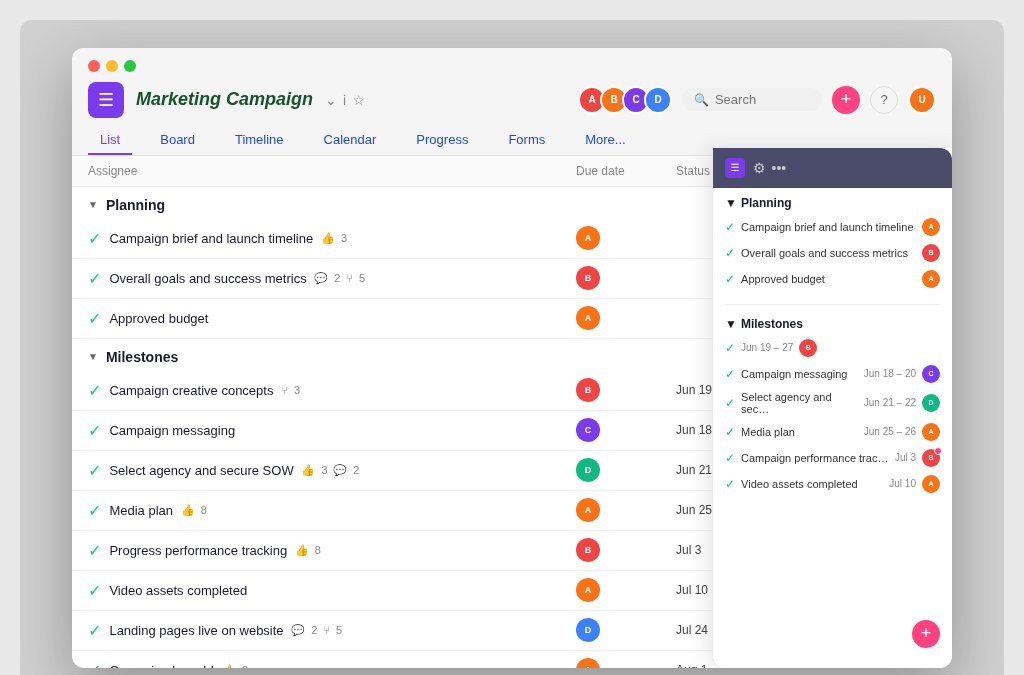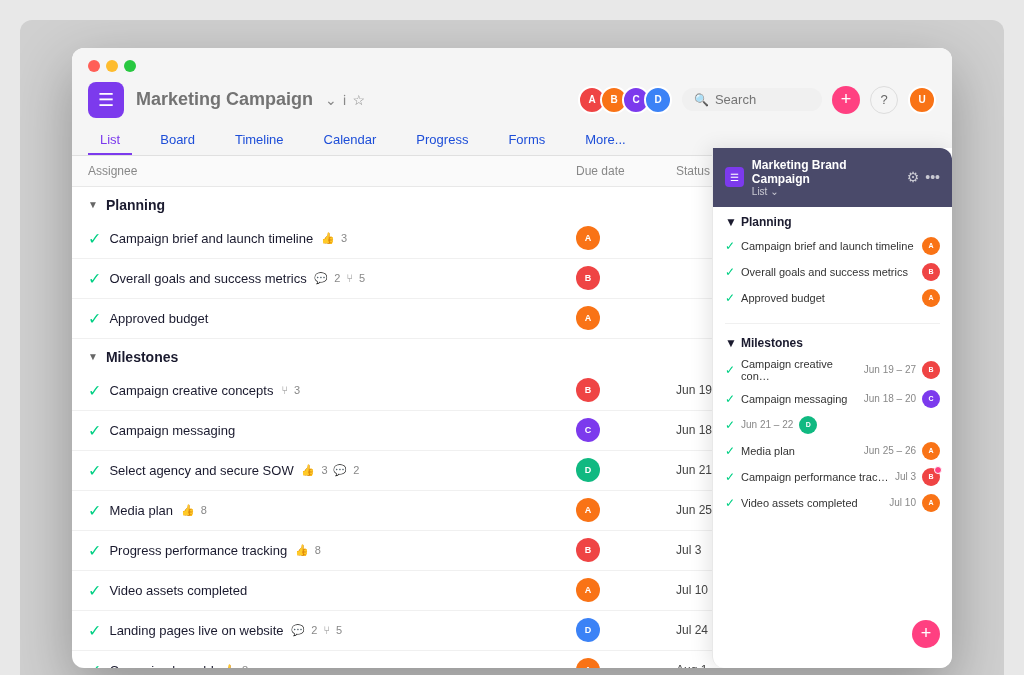--- a/index.html
+++ b/index.html
@@ -63,21 +63,22 @@
       border-radius: 8px;
       display: flex;
       align-items: center;
       justify-content: center;
       color: white;
       font-size: 18px;
     }
     .app-title {
       font-size: 18px;
       font-weight: 600;
-      color: #737373;
+      color: #14532d;
+      font-style: italic;
     }
     .title-icons {
       display: flex;
       gap: 6px;
       align-items: center;
     }
     .title-icon {
       color: #888;
       font-size: 14px;
       cursor: pointer;
@@ -591,24 +592,20 @@
               <div class="assignee-avatar" style="background:#f97316">A</div>
             </div>
           <div class="due-date">Aug 1</div>
           <div><span class="status-badge status-not-started">Not started</span></div>
         </div>
       </div>
 
       <div class="right-panel">
         <div class="panel-header">
           <div class="panel-icon">☰</div>
-          <div>
-            <div class="panel-title">Marketing Brand Campaign</div>
-            <div class="panel-sub">List ⌄</div>
-          </div>
           <div class="panel-actions">
             <span>⚙</span>
             <span>•••</span>
           </div>
         </div>
 
         <div class="panel-section">
           <div class="panel-section-title">
             <span>▼</span>
             <span>Planning</span>
@@ -631,32 +628,32 @@
         </div>
         <div class="panel-divider"></div>
 
         <div class="panel-section">
           <div class="panel-section-title">
             <span>▼</span>
             <span>Milestones</span>
           </div>
           <div class="panel-task">
             <span class="panel-task-check">✓</span>
-            <span class="panel-task-name">Campaign creative con…</span>
             <span class="panel-task-date">Jun 19 – 27</span>
             <div class="panel-task-avatar" style="background:#ef4444">B</div>
           </div>
           <div class="panel-task">
             <span class="panel-task-check">✓</span>
             <span class="panel-task-name">Campaign messaging</span>
             <span class="panel-task-date">Jun 18 – 20</span>
             <div class="panel-task-avatar" style="background:#7c3aed">C</div>
           </div>
           <div class="panel-task">
             <span class="panel-task-check">✓</span>
+            <span class="panel-task-name">Select agency and sec…</span>
             <span class="panel-task-date">Jun 21 – 22</span>
             <div class="panel-task-avatar" style="background:#10b981">D</div>
           </div>
           <div class="panel-task">
             <span class="panel-task-check">✓</span>
             <span class="panel-task-name">Media plan</span>
             <span class="panel-task-date">Jun 25 – 26</span>
             <div class="panel-task-avatar" style="background:#f97316">A</div>
           </div>
           <div class="panel-task">

